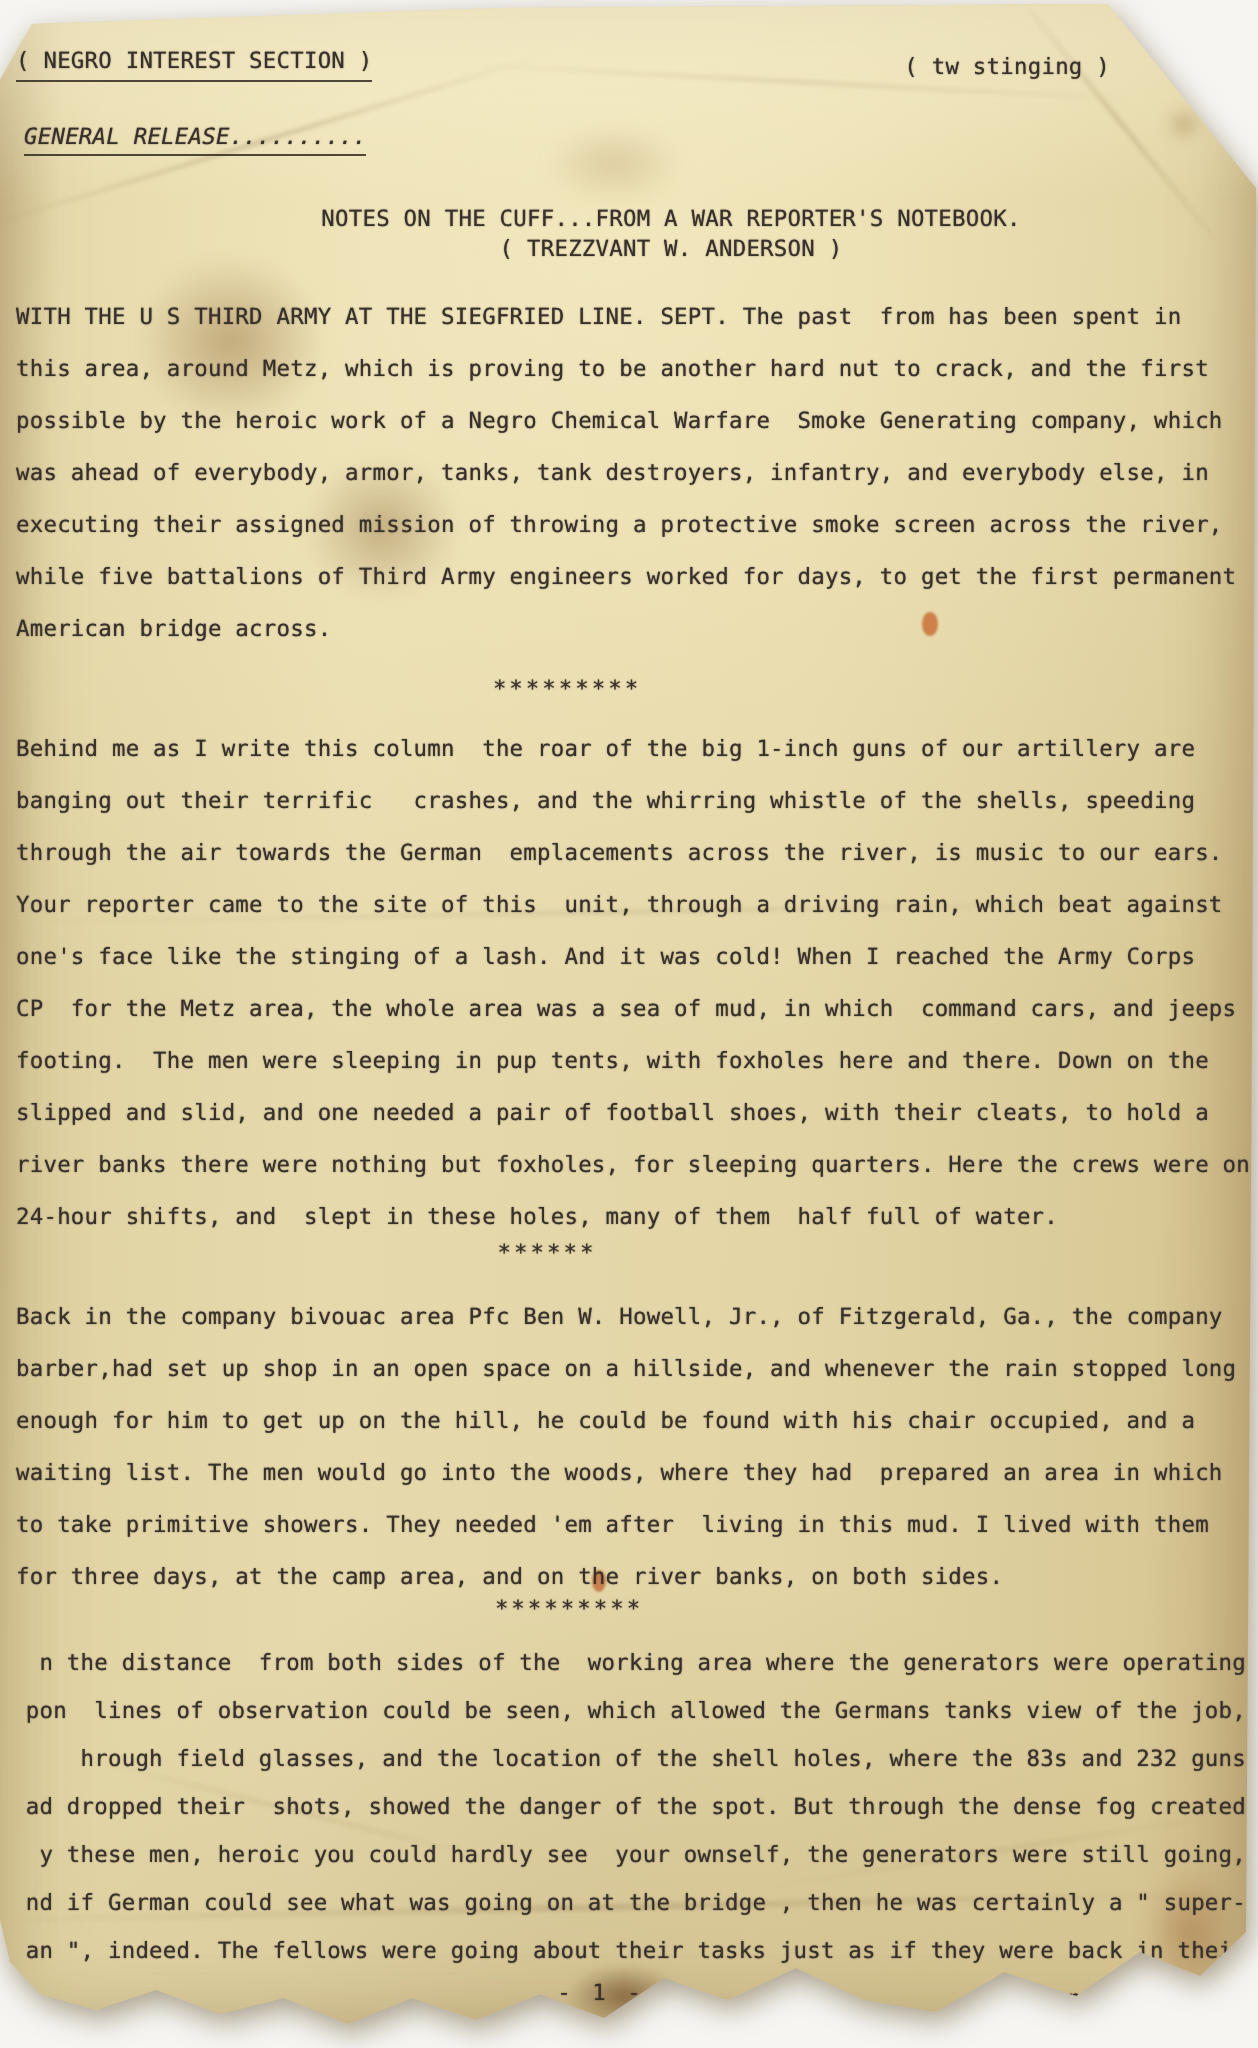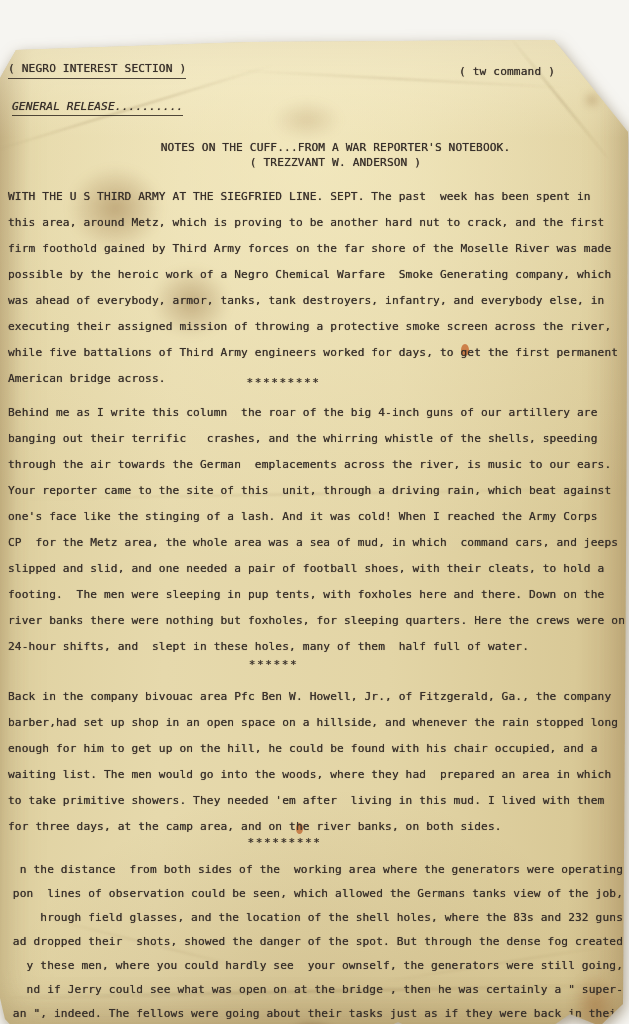--- a/index.html
+++ b/index.html
@@ -4,21 +4,20 @@
 <style>
   html,body{margin:0;padding:0;}
   body{
     width:629px;height:1024px;overflow:hidden;position:relative;
     background:var(--background,#f6f5f1);
     font-family:"DejaVu Sans Mono","Liberation Mono",monospace;
   }
   .paper-wrap{
     position:absolute;inset:0;
     filter:drop-shadow(2px 5px 7px rgba(95,75,40,.5));
-    margin-top:38px;
   }
   .paper{
     position:absolute;inset:0;
     clip-path:polygon(0 40px,16px 12px,250px 4px,554px 2px,628px 94px,626px 520px,623px 966px,
       600px 988px,570px 976px,538px 998px,502px 986px,468px 1006px,432px 1000px,398px 984px,
       364px 1000px,332px 989px,302px 1009px,270px 997px,238px 1010px,206px 999px,174px 1012px,
       142px 999px,110px 1007px,78px 995px,48px 1005px,20px 997px,5px 981px,0 960px);
     background:
       radial-gradient(120% 60% at 50% 12%, rgba(252,244,205,.55), rgba(252,244,205,0) 70%),
       radial-gradient(90% 50% at 50% 106%, rgba(140,110,55,.25), rgba(140,110,55,0) 60%),
@@ -87,69 +86,68 @@
     <div class="stain s1"></div>
     <div class="stain s2"></div>
     <div class="stain s3"></div>
     <div class="stain s4"></div>
     <div class="stain s5"></div>
     <div class="stain s6"></div>
     <div class="stain s7"></div>
     <div class="stain s8"></div>
 
     <div class="tw hdr-left">( NEGRO INTEREST SECTION )</div>
-    <div class="tw hdr-right">( tw command )</div>
+    <div class="tw hdr-right">( tw stinging )</div>
     <div class="tw release">GENERAL RELEASE..........</div>
 
     <div class="title">
       <div class="tw">NOTES ON THE CUFF...FROM A WAR REPORTER'S NOTEBOOK.</div>
       <div class="tw">( TREZZVANT W. ANDERSON )</div>
     </div>
 
     <div class="body">
         <div class="block paragraph">
-          <div class="tline tw">WITH THE U S THIRD ARMY AT THE SIEGFRIED LINE. SEPT. The past  week has been spent in</div>
+          <div class="tline tw">WITH THE U S THIRD ARMY AT THE SIEGFRIED LINE. SEPT. The past  from has been spent in</div>
           <div class="tline tw">this area, around Metz, which is proving to be another hard nut to crack, and the first</div>
-          <div class="tline tw">firm foothold gained by Third Army forces on the far shore of the Moselle River was made</div>
           <div class="tline tw">possible by the heroic work of a Negro Chemical Warfare  Smoke Generating company, which</div>
           <div class="tline tw">was ahead of everybody, armor, tanks, tank destroyers, infantry, and everybody else, in</div>
           <div class="tline tw">executing their assigned mission of throwing a protective smoke screen across the river,</div>
           <div class="tline tw">while five battalions of Third Army engineers worked for days, to get the first permanent</div>
           <div class="tline tw">American bridge across.</div>
         </div>
         <div class="block separator tw">*********</div>
         <div class="block paragraph">
-          <div class="tline tw">Behind me as I write this column  the roar of the big 4-inch guns of our artillery are</div>
+          <div class="tline tw">Behind me as I write this column  the roar of the big 1-inch guns of our artillery are</div>
           <div class="tline tw">banging out their terrific   crashes, and the whirring whistle of the shells, speeding</div>
           <div class="tline tw">through the air towards the German  emplacements across the river, is music to our ears.</div>
           <div class="tline tw">Your reporter came to the site of this  unit, through a driving rain, which beat against</div>
           <div class="tline tw">one's face like the stinging of a lash. And it was cold! When I reached the Army Corps</div>
           <div class="tline tw">CP  for the Metz area, the whole area was a sea of mud, in which  command cars, and jeeps</div>
+          <div class="tline tw">footing.  The men were sleeping in pup tents, with foxholes here and there. Down on the</div>
           <div class="tline tw">slipped and slid, and one needed a pair of football shoes, with their cleats, to hold a</div>
-          <div class="tline tw">footing.  The men were sleeping in pup tents, with foxholes here and there. Down on the</div>
           <div class="tline tw">river banks there were nothing but foxholes, for sleeping quarters. Here the crews were on</div>
           <div class="tline tw">24-hour shifts, and  slept in these holes, many of them  half full of water.</div>
         </div>
         <div class="block separator tw">******</div>
         <div class="block paragraph">
           <div class="tline tw">Back in the company bivouac area Pfc Ben W. Howell, Jr., of Fitzgerald, Ga., the company</div>
           <div class="tline tw">barber,had set up shop in an open space on a hillside, and whenever the rain stopped long</div>
           <div class="tline tw">enough for him to get up on the hill, he could be found with his chair occupied, and a</div>
           <div class="tline tw">waiting list. The men would go into the woods, where they had  prepared an area in which</div>
           <div class="tline tw">to take primitive showers. They needed 'em after  living in this mud. I lived with them</div>
           <div class="tline tw">for three days, at the camp area, and on the river banks, on both sides.</div>
         </div>
         <div class="block separator tw">*********</div>
         <div class="block paragraph">
           <div class="tline tw">n the distance  from both sides of the  working area where the generators were operating</div>
           <div class="tline tw">pon  lines of observation could be seen, which allowed the Germans tanks view of the job,</div>
           <div class="tline tw">hrough field glasses, and the location of the shell holes, where the 83s and 232 guns</div>
           <div class="tline tw">ad dropped their  shots, showed the danger of the spot. But through the dense fog created</div>
-          <div class="tline tw">y these men, where you could hardly see  your ownself, the generators were still going,</div>
-          <div class="tline tw">nd if Jerry could see what was open on at the bridge , then he was certainly a " super-</div>
+          <div class="tline tw">y these men, heroic you could hardly see  your ownself, the generators were still going,</div>
+          <div class="tline tw">nd if German could see what was going on at the bridge , then he was certainly a " super-</div>
           <div class="tline tw">an ", indeed. The fellows were going about their tasks just as if they were back in their</div>
           <div class="tline tw">wn home towns.</div>
         </div>
       </div>
 
     <div class="tw pagenum">- 1 -</div>
   </div>
 </div>
 
 </body></html>

